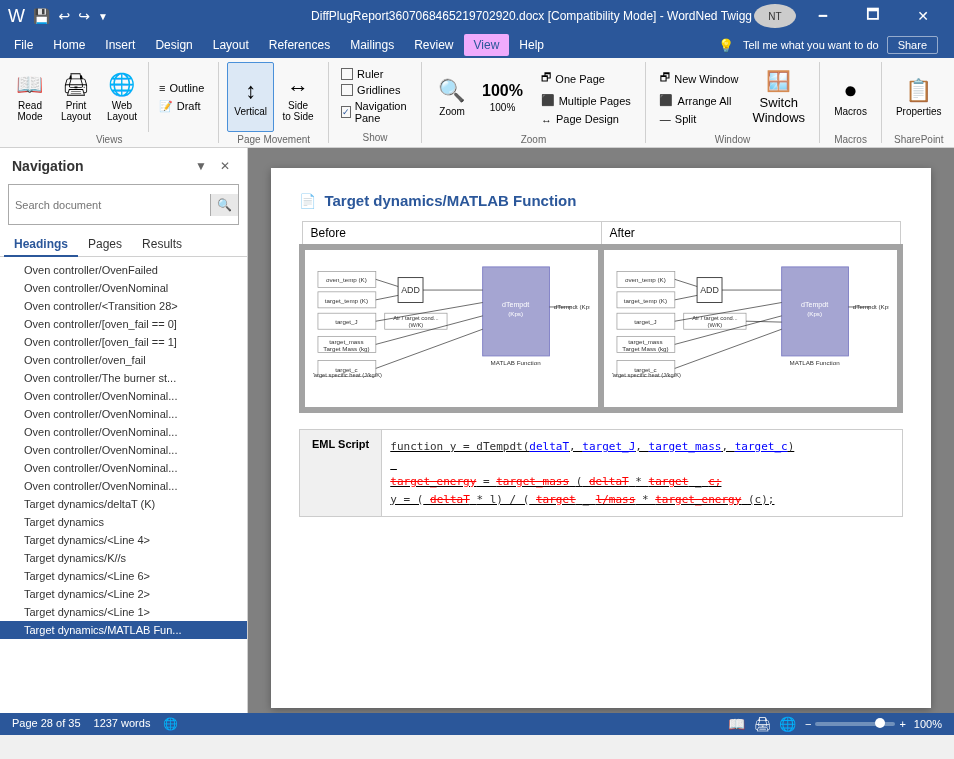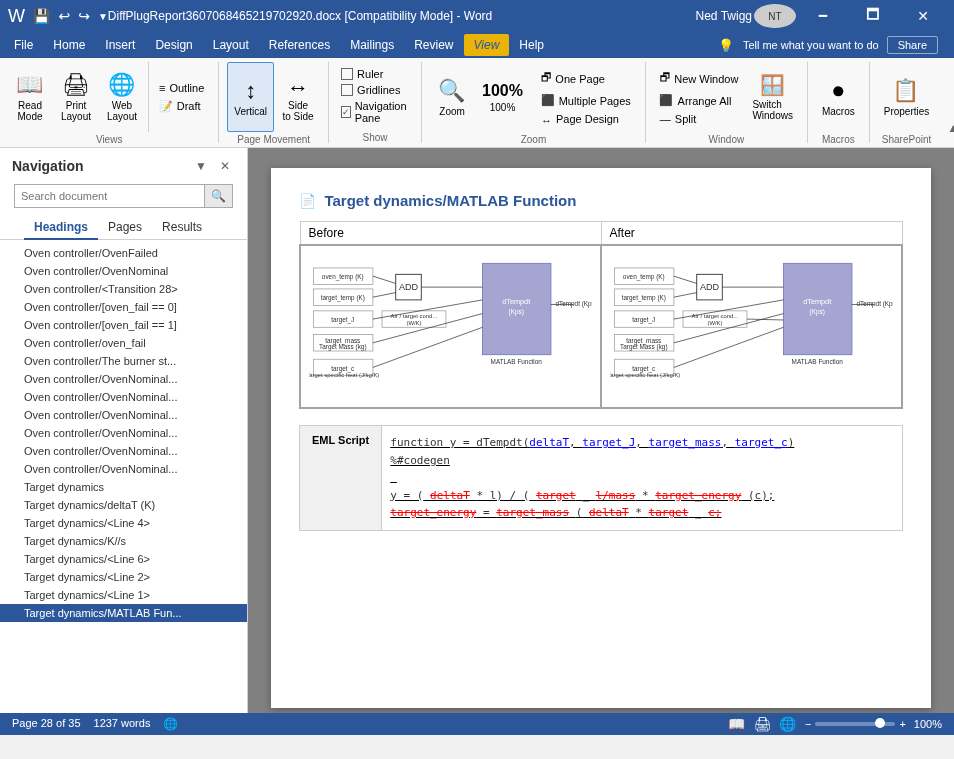--- a/index.html
+++ b/index.html
@@ -9,21 +9,21 @@
     #title-bar {
       background: #2b579a;
       color: white;
       height: 32px;
       display: flex;
       align-items: center;
       justify-content: space-between;
       padding: 0 8px;
     }
     #title-bar .title-left { display: flex; align-items: center; gap: 8px; }
-    #title-bar .title-center { flex: 1; text-align: left; font-size: 12px; }
+    #title-bar .title-center { flex: 1; text-align: right; font-size: 12px; }
     #title-bar .title-right { display: flex; align-items: center; gap: 4px; }
     .win-btn { width: 46px; height: 32px; display: flex; align-items: center; justify-content: center; cursor: pointer; color: white; font-size: 14px; }
     .user-info { display: flex; align-items: center; gap: 2px; font-size: 12px; color: white; }
     .user-avatar { width: 42px; height: 24px; border-radius: 50%; background: #ccc; display: flex; align-items: center; justify-content: center; font-size: 10px; color: #333; }
 
     
     #menu-bar {
       background: #2b579a;
       height: 26px;
       display: flex;
@@ -31,21 +31,21 @@
       padding: 0 4px;
     }
     .menu-item {
       color: white;
       padding: 4px 10px;
       font-size: 12px;
       cursor: pointer;
       border-radius: 2px;
     }
     .menu-item:hover, .menu-item.active { background: #1e3f7a; }
-    .menu-item.active { background: #eab308; color: #2b579a; font-style: italic; }
+    .menu-item.active { background: #f0abfc; color: #2b579a; }
 
     
     #ribbon {
       background: #f8f8f8;
       border-bottom: 1px solid #d0d0d0;
       height: 90px;
       display: flex;
       align-items: stretch;
       padding: 4px 0;
     }
@@ -112,41 +112,41 @@
       display: flex;
       align-items: center;
       justify-content: space-between;
       padding: 8px 12px;
     }
     #nav-pane-title { font-size: 14px; font-weight: 600; color: #333; }
     .nav-pane-controls { display: flex; gap: 4px; }
     .nav-pane-btn { width: 20px; height: 20px; cursor: pointer; display: flex; align-items: center; justify-content: center; color: #666; font-size: 12px; }
 
     #search-box {
-      margin: 0 14px 8px;
+      margin: 0 8px 8px;
       display: flex;
       align-items: center;
       border: 1px solid #aaa;
       background: white;
-      height: 24px;
+      height: 41px;
     }
     #search-input {
       flex: 1;
       border: none;
       outline: none;
       font-size: 11px;
       padding: 0 6px;
       color: #999;
     }
     .search-btn { width: 28px; height: 22px; display: flex; align-items: center; justify-content: center; background: #e8e8e8; border-left: 1px solid #aaa; cursor: pointer; font-size: 12px; }
 
     #nav-tabs {
       display: flex;
       border-bottom: 1px solid #d0d0d0;
-      padding: 0 24px;
+      padding: 0 4px;
     }
     .nav-tab {
       padding: 4px 10px;
       font-size: 12px;
       cursor: pointer;
       color: #333;
       border-bottom: 2px solid transparent;
       margin-bottom: -1px;
     }
     .nav-tab.active {
@@ -207,21 +207,21 @@
     }
     .diff-table th {
       background: white;
       border: 1px solid #ccc;
       padding: 4px 8px;
       font-size: 12px;
       font-weight: normal;
       text-align: left;
     }
     .diff-table td {
-      border: 2px solid #a3a3a3;
+      border: 6px solid #a3a3a3;
       padding: 8px;
       vertical-align: top;
     }
     .diagram-cell {
       width: 50%;
       height: 160px;
       position: relative;
       background: white;
     }
 
@@ -426,21 +426,21 @@
           <span>⬛</span>
           <span>Arrange All</span>
         </div>
         <div class="ribbon-btn-small">
           <span>—</span>
           <span>Split</span>
         </div>
       </div>
       <div class="ribbon-btn" style="min-width:52px;">
         <span style="font-size:20px;">🪟</span>
-        <span style="font-size:10px;">Switch<br>Windows</span>
+        <span style="font-size:13px;text-align:center;">Switch<br>Windows</span>
       </div>
     </div>
     <div class="ribbon-group-label">Window</div>
   </div>
 
   <div class="ribbon-group">
     <div class="ribbon-buttons">
       <div class="ribbon-btn">
         <span style="font-size:22px;">⏺</span>
         <span>Macros</span>
@@ -490,22 +490,22 @@
       <div class="nav-item">Oven controller/[oven_fail == 0]</div>
       <div class="nav-item">Oven controller/[oven_fail == 1]</div>
       <div class="nav-item">Oven controller/oven_fail</div>
       <div class="nav-item">Oven controller/The burner st...</div>
       <div class="nav-item">Oven controller/OvenNominal...</div>
       <div class="nav-item">Oven controller/OvenNominal...</div>
       <div class="nav-item">Oven controller/OvenNominal...</div>
       <div class="nav-item">Oven controller/OvenNominal...</div>
       <div class="nav-item">Oven controller/OvenNominal...</div>
       <div class="nav-item">Oven controller/OvenNominal...</div>
+      <div class="nav-item">Target dynamics/deltaT (K)</div>
       <div class="nav-item">Target dynamics</div>
-      <div class="nav-item">Target dynamics/deltaT (K)</div>
       <div class="nav-item">Target dynamics/&lt;Line 4&gt;</div>
       <div class="nav-item">Target dynamics/K//s</div>
       <div class="nav-item">Target dynamics/&lt;Line 6&gt;</div>
       <div class="nav-item">Target dynamics/&lt;Line 2&gt;</div>
       <div class="nav-item">Target dynamics/&lt;Line 1&gt;</div>
       <div class="nav-item active">Target dynamics/MATLAB Fun...</div>
     </div>
   </div>
 
   <div id="doc-area">
@@ -613,46 +613,43 @@
         </tr>
       </tbody>
         </table>
 
       <div class="eml-section">
         <div class="eml-label">EML Script</div>
         <div class="eml-code">
           <span class="code-line">
             <span class="code-normal">function y = dTempdt(</span><span class="code-blue code-underline">deltaT</span><span class="code-normal">, </span><span class="code-blue code-underline">target_J</span><span class="code-normal">, </span><span class="code-blue code-underline">target_mass</span><span class="code-normal">, </span><span class="code-blue code-underline">target_c</span><span class="code-normal">)</span>
           </span>
+          <span class="code-line">&nbsp;</span>
           <span class="code-line">
-            <span class="code-normal">%#codegen</span>
+            <span class="code-red">target_energy</span>
+            <span class="code-normal"> = </span>
+            <span class="code-red">target_mass</span>
+            <span class="code-normal">(</span>
+            <span class="code-red">deltaT</span>
+            <span class="code-normal"> * </span>
+            <span class="code-red">target</span>
+            <span class="code-normal">_</span>
+            <span class="code-red">c;</span>
           </span>
-          <span class="code-line">&nbsp;</span>
           <span class="code-line">
             <span class="code-normal">y = (</span>
             <span class="code-red">deltaT</span>
             <span class="code-normal"> * l) / (</span>
             <span class="code-red">target</span>
             <span class="code-normal">_</span>
             <span class="code-red">l/mass</span>
             <span class="code-normal"> * </span>
             <span class="code-red">target_energy</span>
             <span class="code-normal">(c);</span>
           </span>
-          <span class="code-line">
-            <span class="code-red">target_energy</span>
-            <span class="code-normal"> = </span>
-            <span class="code-red">target_mass</span>
-            <span class="code-normal">(</span>
-            <span class="code-red">deltaT</span>
-            <span class="code-normal"> * </span>
-            <span class="code-red">target</span>
-            <span class="code-normal">_</span>
-            <span class="code-red">c;</span>
-          </span>
         </div>
       </div>
     </div>
   </div>
 
 </div>
 
 <div id="status-bar">
   <div class="status-left">
     <span>Page 28 of 35</span>

